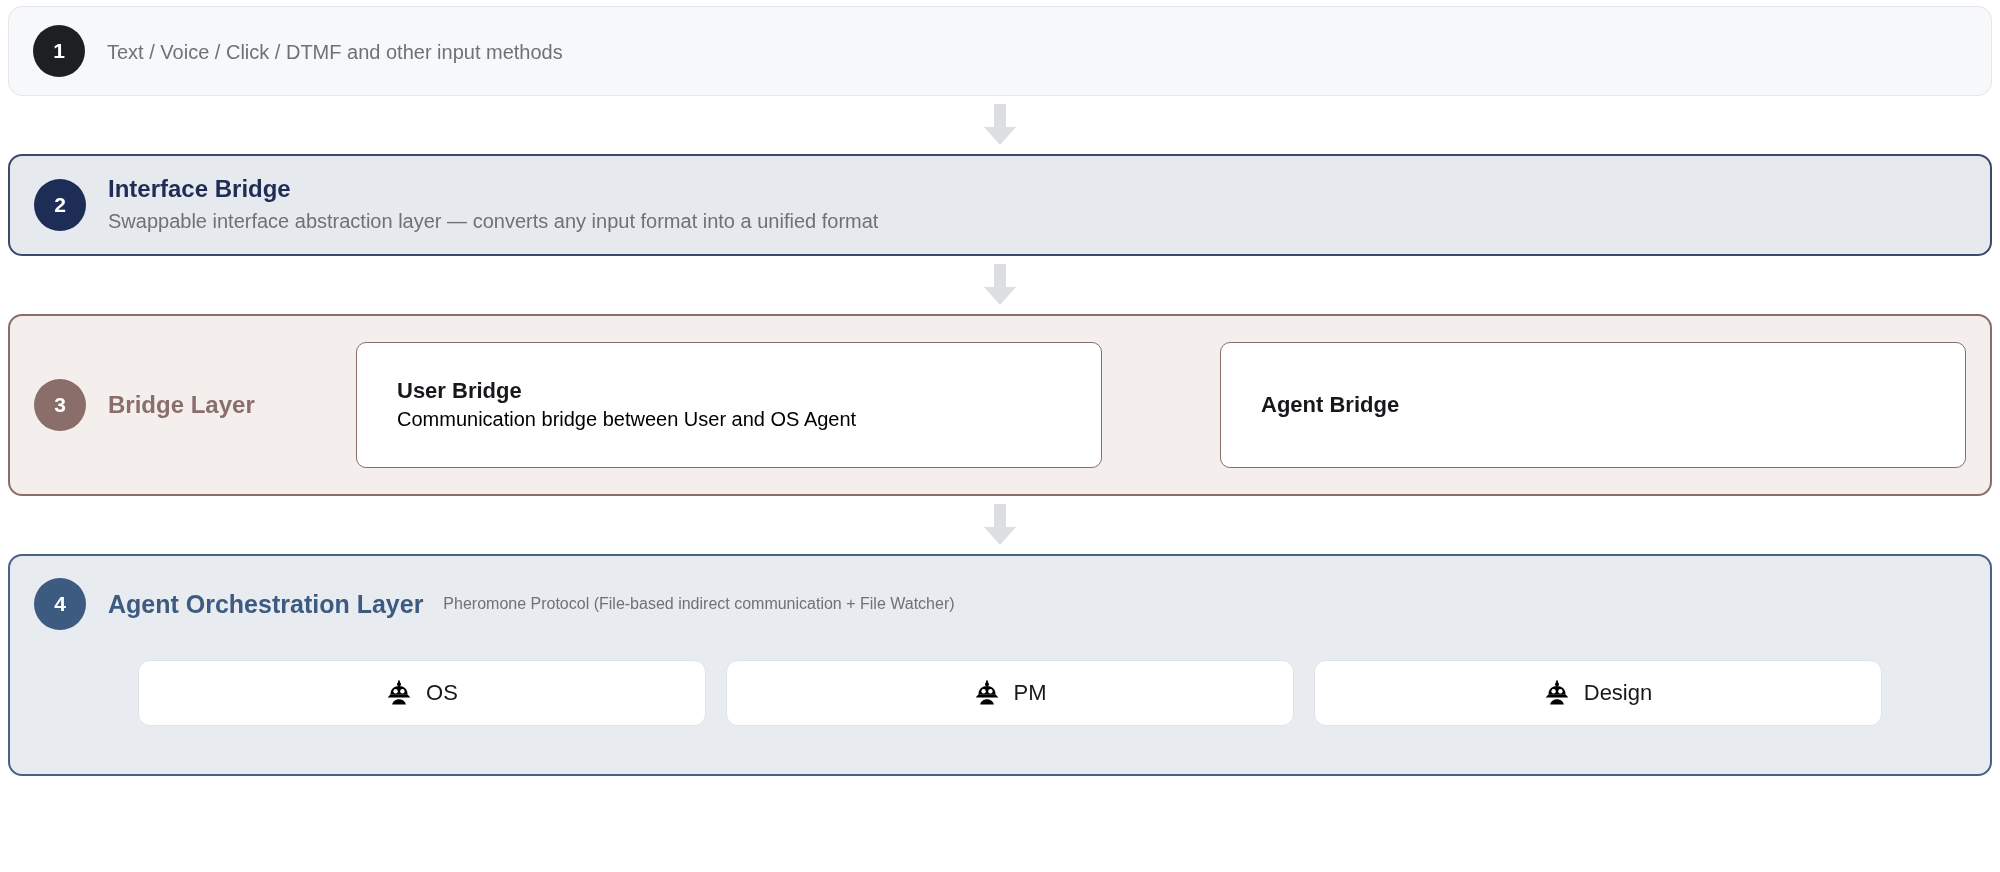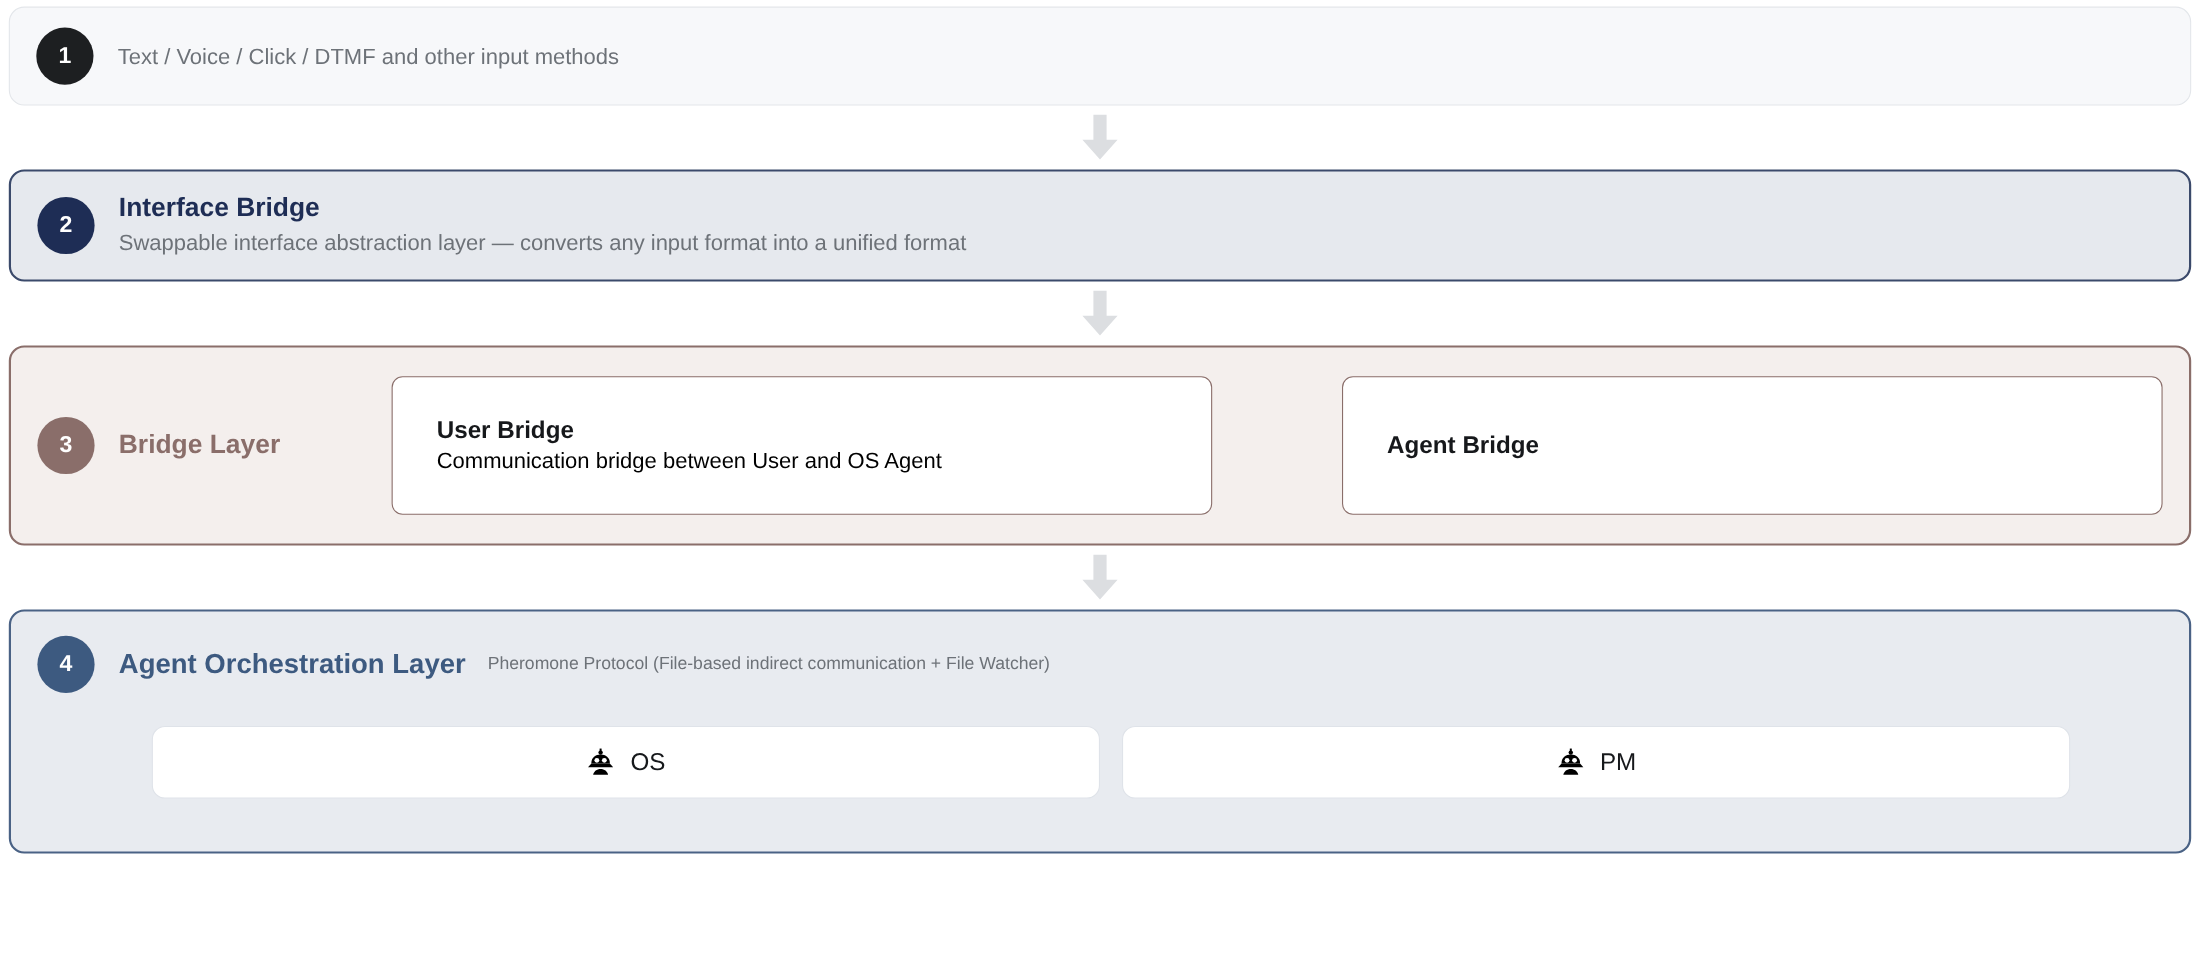--- a/index.html
+++ b/index.html
@@ -306,18 +306,32 @@
             <path d="M13 6 C8.4 6 4.6 9.2 4.6 13.3 L4.6 14.2 L21.4 14.2 L21.4 13.3 C21.4 9.2 17.6 6 13 6 Z" fill="#000"></path>
             <path d="M4.6 14.2 L1.6 17.6 L24.4 17.6 L21.4 14.2 Z" fill="#000"></path>
             <circle cx="9.6" cy="11.2" r="2.2" fill="#fff"></circle>
             <circle cx="16.4" cy="11.2" r="2.2" fill="#fff"></circle>
             <path d="M13 19.2 C9.6 19.2 6.8 21.4 6.2 24.4 L19.8 24.4 C19.2 21.4 16.4 19.2 13 19.2 Z" fill="#000"></path>
           </svg>
         </span>
         <span class="agent-label">PM</span>
       </div>
 
+      <div class="agent-card">
+        <span class="agent-icon">
+          <svg viewBox="0 0 26 26" width="26" height="26">
+            <rect x="12.1" y="0.5" width="1.8" height="4" fill="#000"></rect>
+            <circle cx="13" cy="4.2" r="2" fill="#000"></circle>
+            <path d="M13 6 C8.4 6 4.6 9.2 4.6 13.3 L4.6 14.2 L21.4 14.2 L21.4 13.3 C21.4 9.2 17.6 6 13 6 Z" fill="#000"></path>
+            <path d="M4.6 14.2 L1.6 17.6 L24.4 17.6 L21.4 14.2 Z" fill="#000"></path>
+            <circle cx="9.6" cy="11.2" r="2.2" fill="#fff"></circle>
+            <circle cx="16.4" cy="11.2" r="2.2" fill="#fff"></circle>
+            <path d="M13 19.2 C9.6 19.2 6.8 21.4 6.2 24.4 L19.8 24.4 C19.2 21.4 16.4 19.2 13 19.2 Z" fill="#000"></path>
+          </svg>
+        </span>
+        <span class="agent-label">Design</span>
+      </div>
 
 
     </div>
   </div>
 
 </div>
 
 </body></html>

